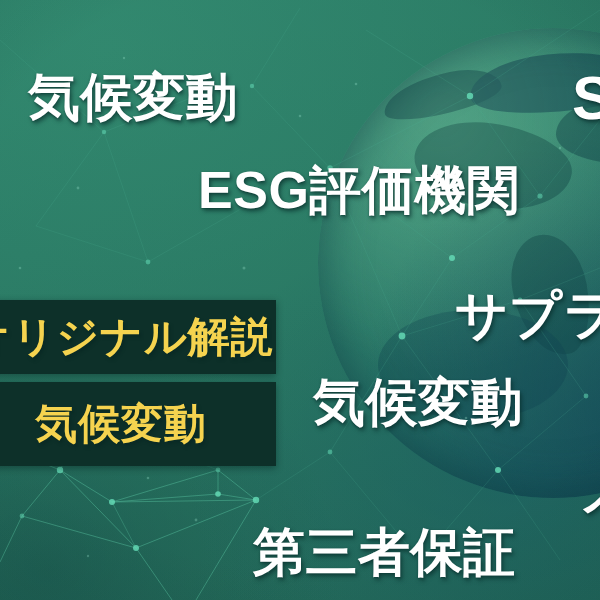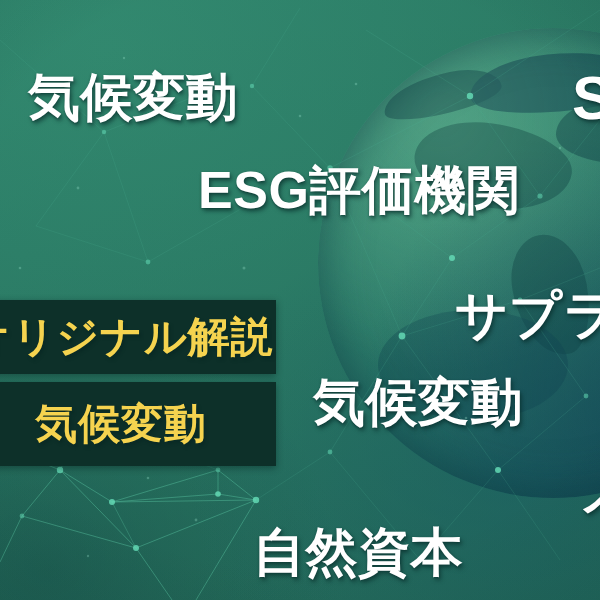--- a/index.html
+++ b/index.html
@@ -220,21 +220,21 @@
     <circle class="dust" cx="20" cy="268" r="1.3"></circle>
     <circle class="dust" cx="230" cy="432" r="1.2"></circle>
   </svg>
 
   <div class="bg-vignette"></div>
 
   <div class="kw" id="kw-climate">気候変動</div>
   <div class="kw" id="kw-esg">ESG評価機関</div>
   <div class="kw" id="kw-supply">サプラ</div>
   <div class="kw" id="kw-natural">気候変動</div>
-  <div class="kw" id="kw-third">自然資本</div>
+  <div class="kw" id="kw-third">第三者保証</div>
   <div class="kw" id="kw-s">S</div>
   <div class="kw" id="kw-partial">ノ</div>
 
   <div class="badge" id="badge-original">
     <span>オリジナル解説</span>
   </div>
   <div class="badge" id="badge-ranking">
     <span>気候変動</span>
   </div>
 

